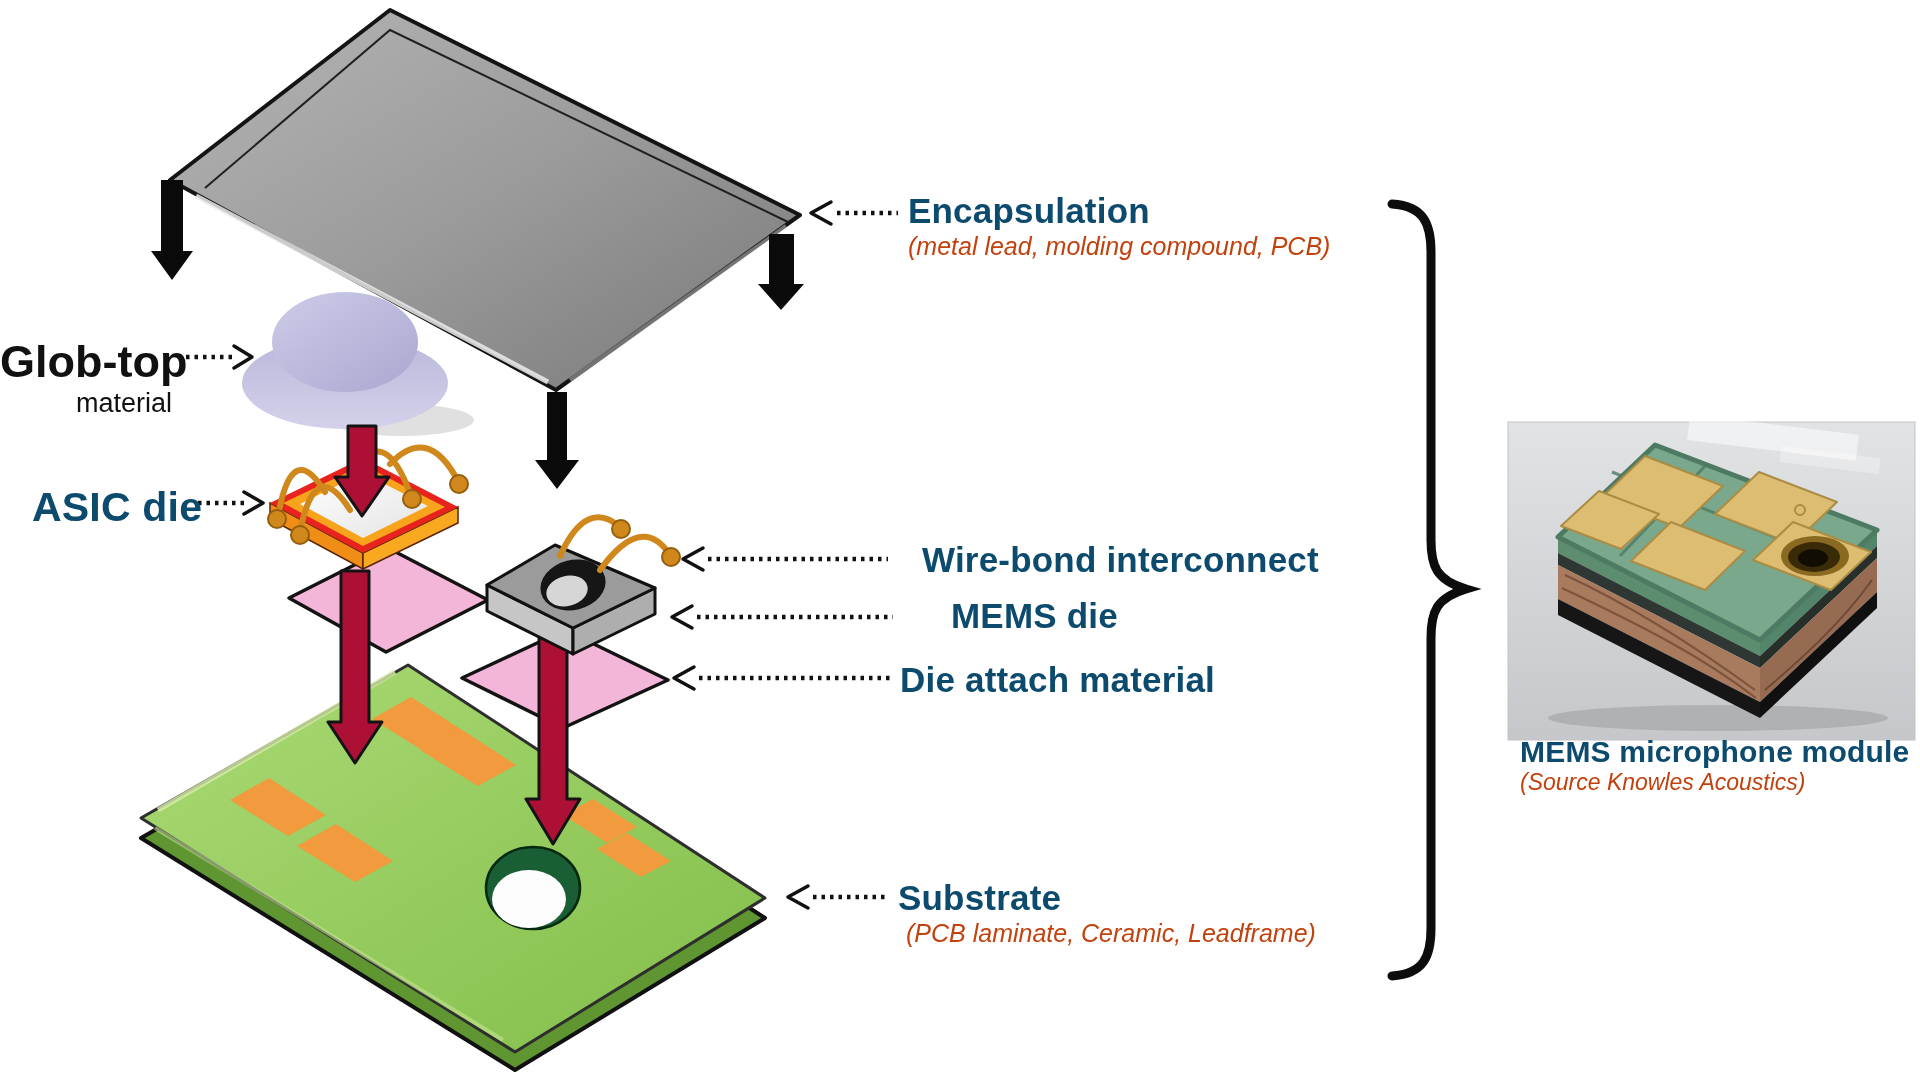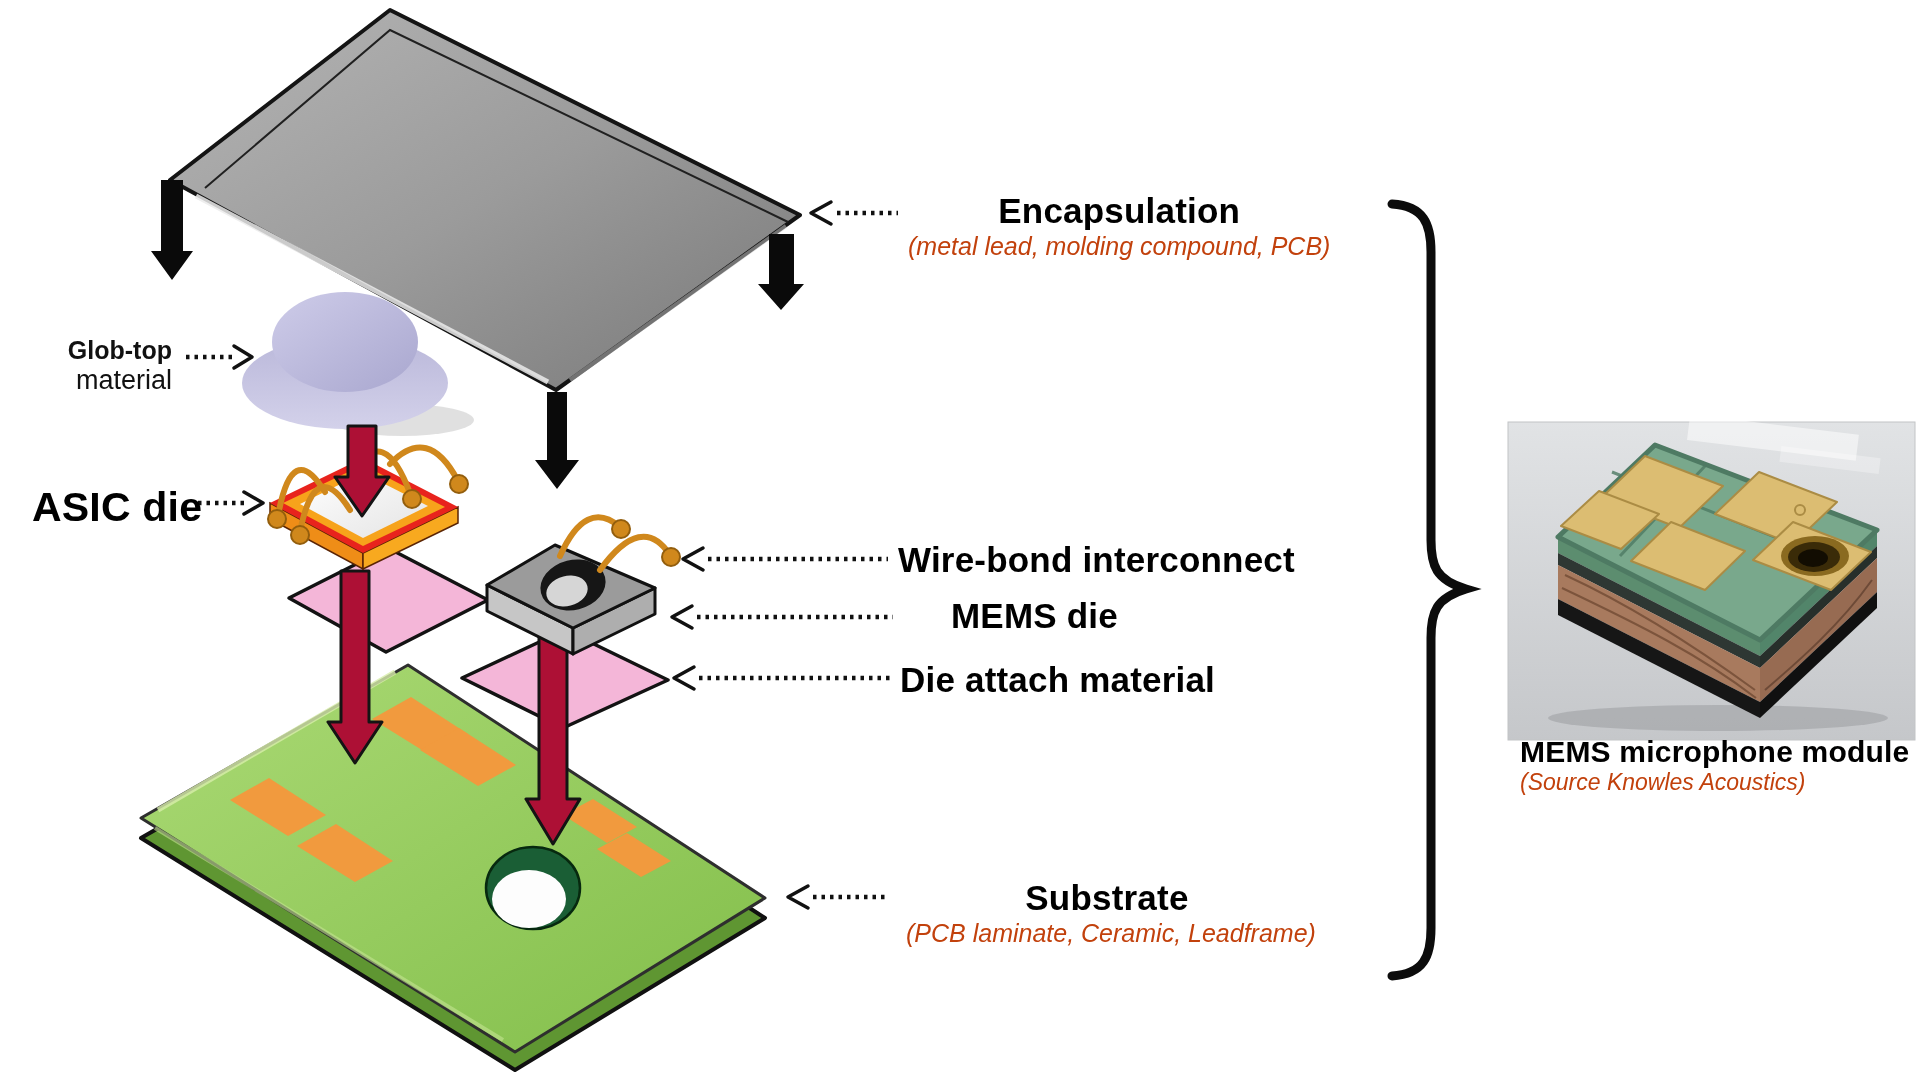--- a/index.html
+++ b/index.html
@@ -1,28 +1,28 @@
 <!DOCTYPE html>
 <html><head>
 <meta charset="utf-8">
 <style>
   html,body{margin:0;padding:0;background:#ffffff;}
   #stage{position:relative;width:1920px;height:1074px;background:#ffffff;overflow:hidden;
          font-family:"Liberation Sans",sans-serif;color:#111;}
   #art{position:absolute;left:0;top:0;}
   .lbl{position:absolute;white-space:nowrap;}
-  .lbl .t{font-weight:bold;font-size:35px;line-height:1.05;letter-spacing:.2px;color:#000000;text-align:center;}
+  .lbl .t{font-weight:bold;font-size:35px;line-height:1.05;letter-spacing:.2px;color:#0c4a6e;}
   .lbl .s{font-style:italic;font-size:25px;line-height:1.1;margin-top:3px;color:#c2410c;}
   .lbl-glob{left:0;top:336px;width:172px;text-align:right;}
-  .lbl-glob .t1{font-weight:bold;font-size:25px;line-height:1.15;}
+  .lbl-glob .t1{font-weight:bold;font-size:45px;line-height:1.15;}
   .lbl-glob .t2{font-weight:normal;font-size:27px;line-height:1.15;}
   .lbl-asic{left:32px;top:486px;}
   .lbl-asic .t{font-size:41px;}
   .lbl-encap{left:908px;top:193px;}
-  .lbl-wire{left:898px;top:542px;}
+  .lbl-wire{left:922px;top:542px;}
   .lbl-mems{left:951px;top:598px;}
   .lbl-dieattach{left:900px;top:662px;}
   .lbl-substrate{left:898px;top:880px;}
   .lbl-substrate .s{margin-left:8px;}
   .lbl-caption{left:1520px;top:736px;}
   .lbl-caption .t{font-size:30px;}
   .lbl-caption .s{font-size:23px;margin-top:2px;}
 </style>
 </head>
 <body>

